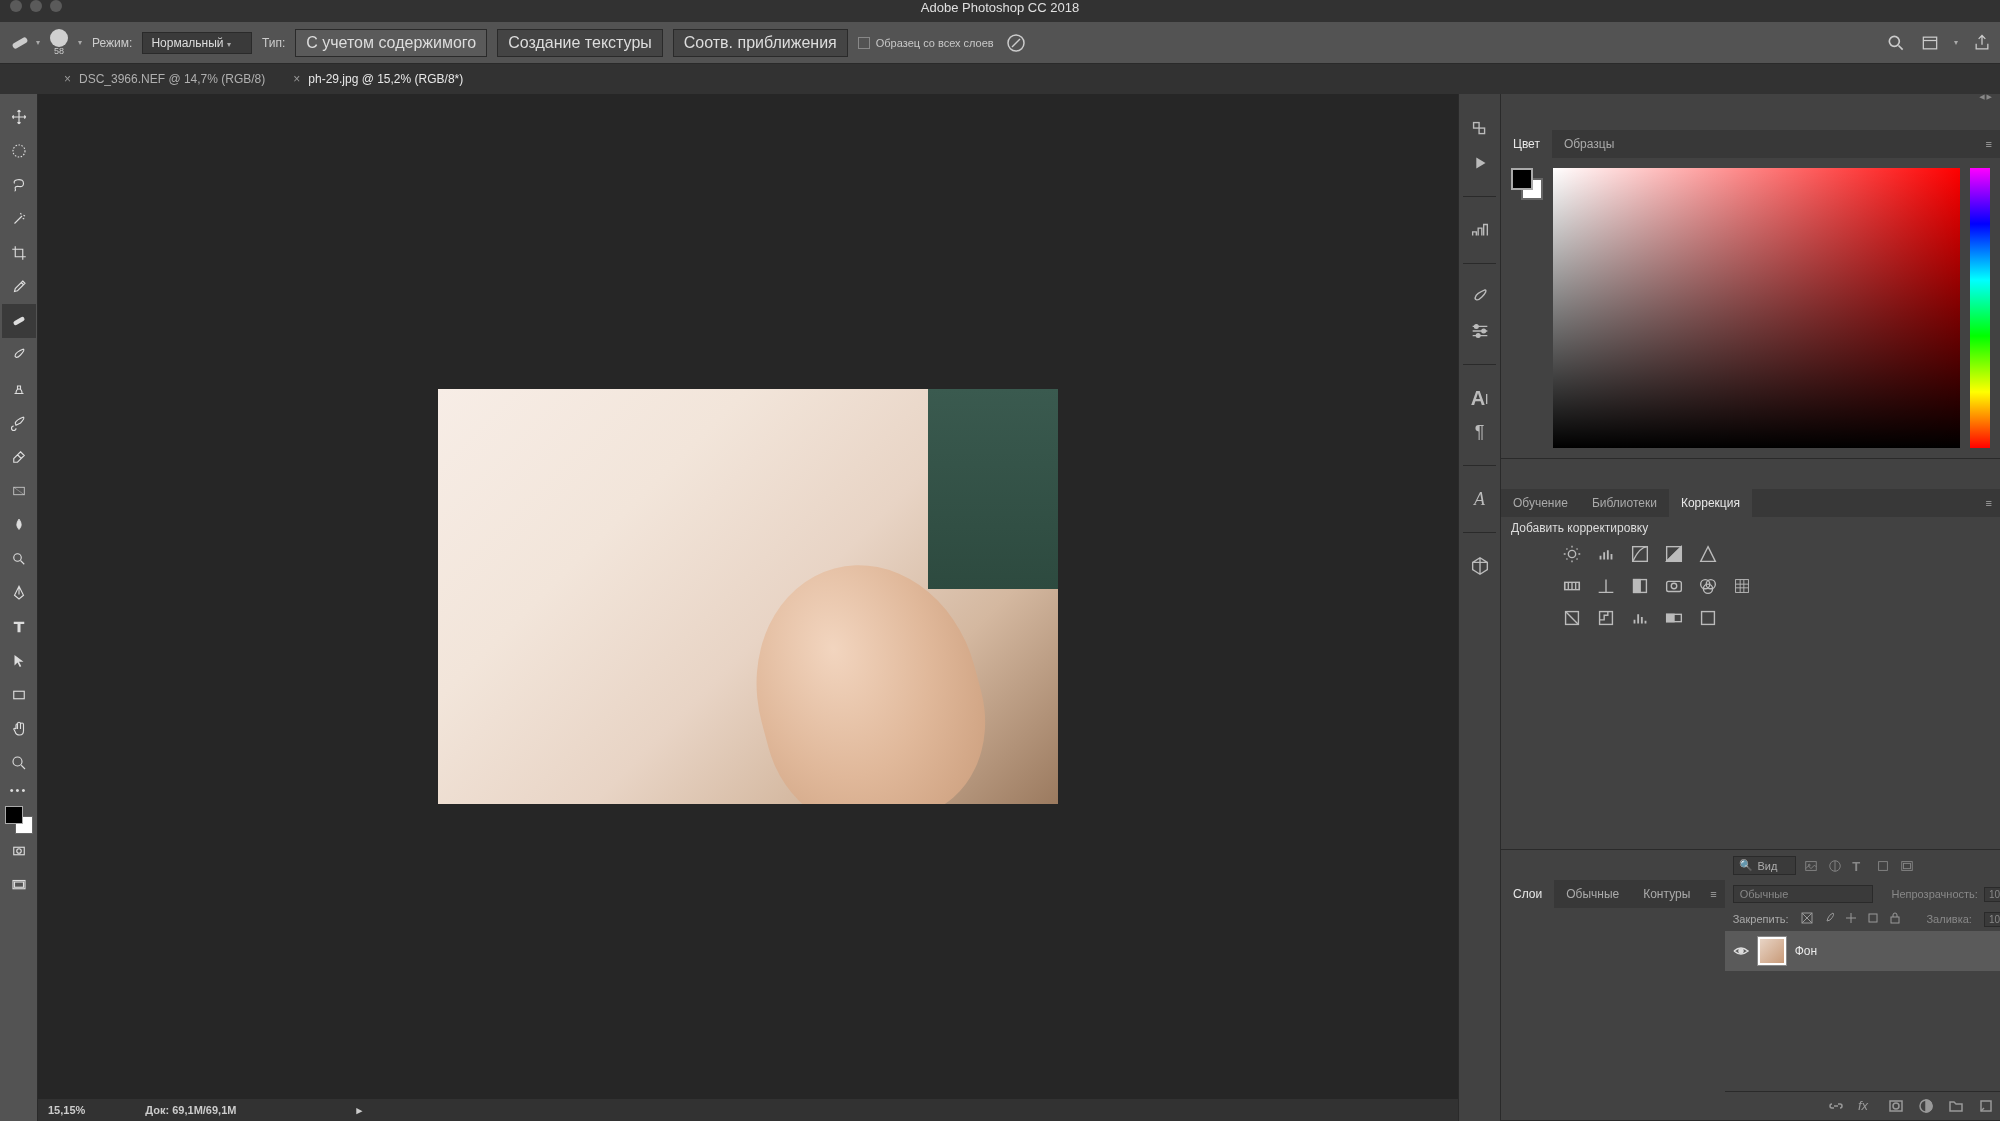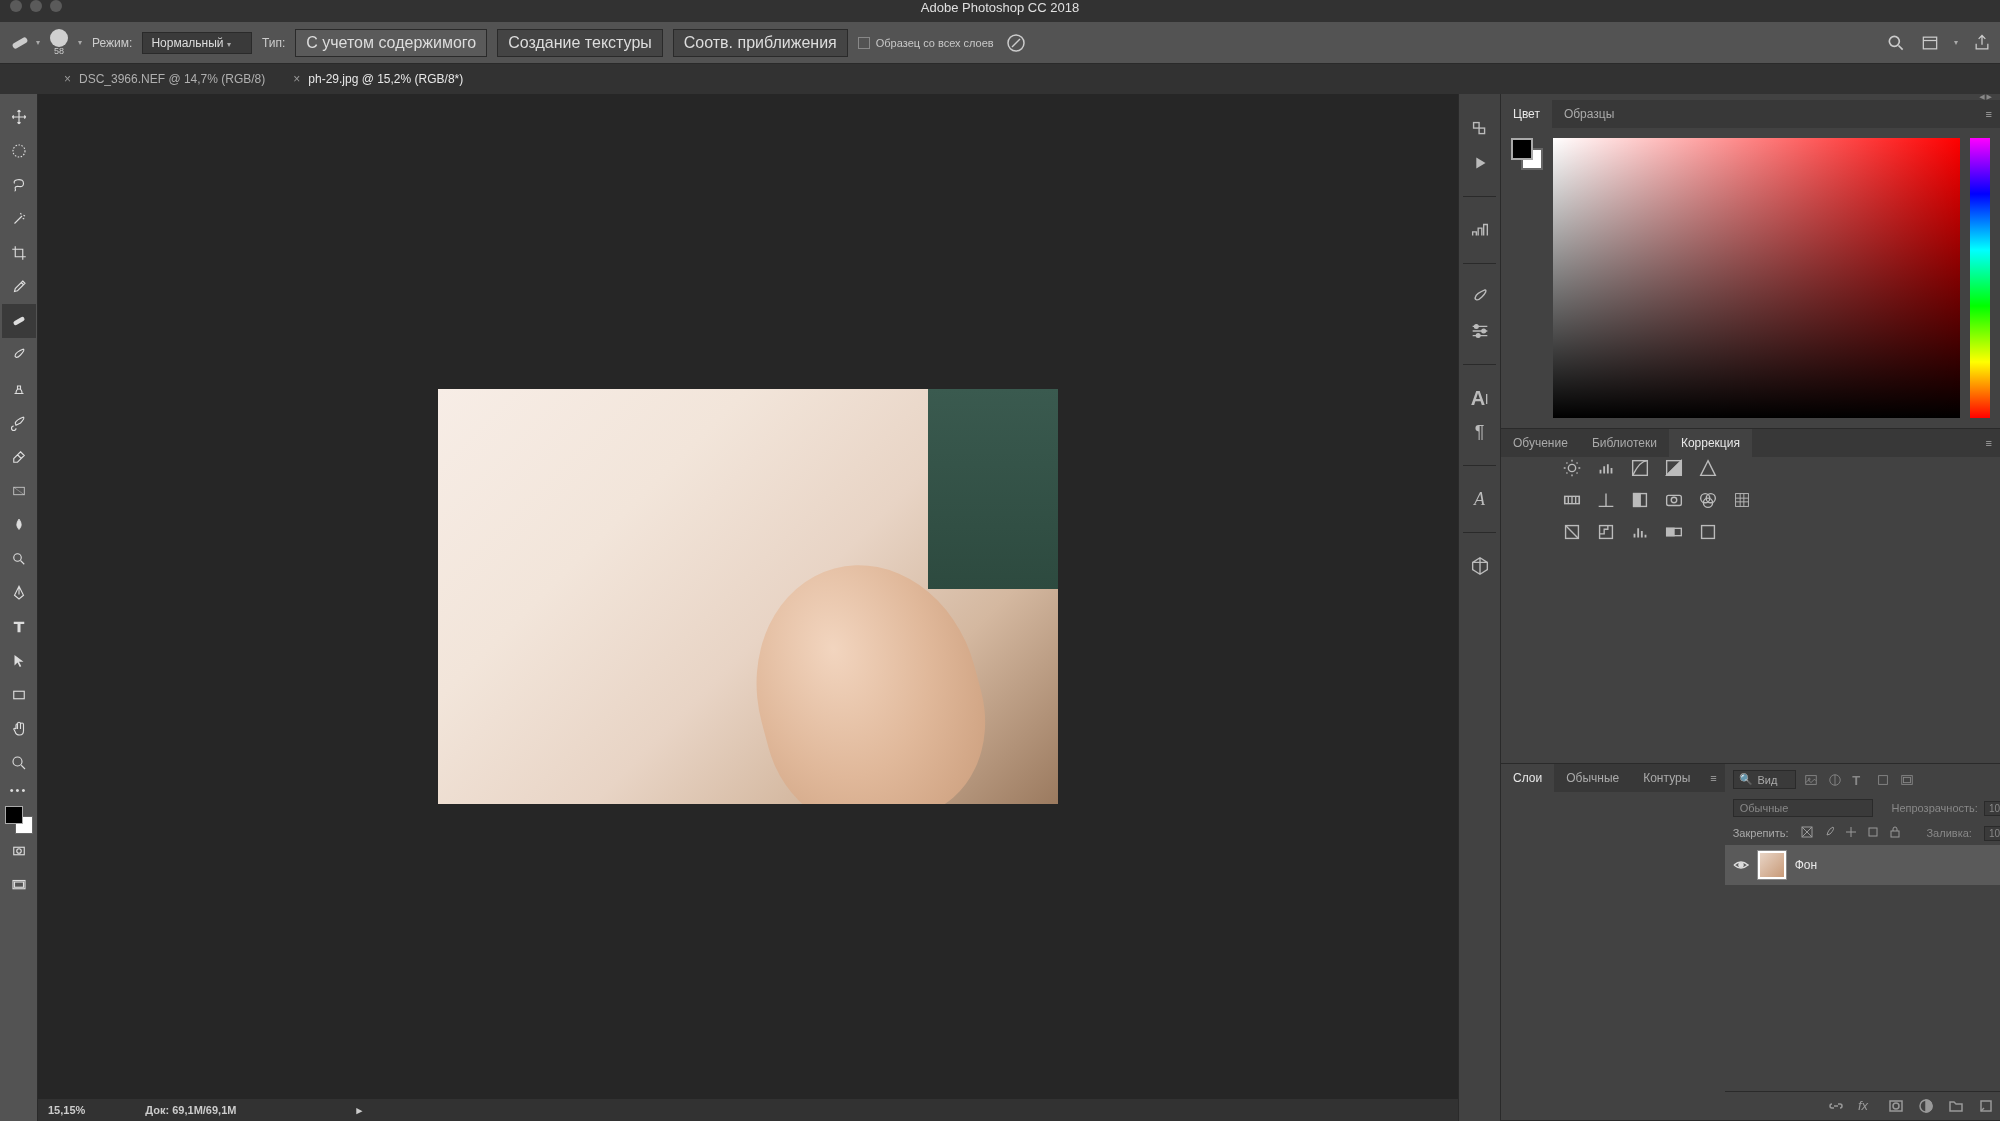--- a/index.html
+++ b/index.html
@@ -57,21 +57,21 @@
 
   
   .panel-strip { width: 42px; background: #424242; border-left: 1px solid #2a2a2a; display: flex; flex-direction: column; align-items: center; padding-top: 20px; gap: 18px; }
   .strip-group { display: flex; flex-direction: column; gap: 12px; padding: 4px 0; }
   .strip-icon { width: 22px; height: 22px; color: #bbb; }
   .strip-divider { width: 80%; height: 1px; background: #2a2a2a; }
 
   
   .right-panels { width: 500px; background: #424242; border-left: 1px solid #2a2a2a; display: flex; flex-direction: column; }
   .panel { border-bottom: 1px solid #2a2a2a; }
-  .panel-tabs { height: 28px; display: flex; align-items: stretch; background: #383838; }
+  .panel-tabs { height: 28px; display: flex; align-items: stretch; background: #383838; margin-top: 30px; }
   .panel-tab { padding: 0 12px; display: flex; align-items: center; font-size: 12px; color: #aaa; cursor: pointer; }
   .panel-tab.active { color: #e8e8e8; background: #424242; }
   .panel-menu { margin-left: auto; padding: 0 8px; color: #aaa; display: flex; align-items: center; }
   
   
   .color-body { display: flex; gap: 10px; align-items: flex-start; padding: 10px; }
   .color-fgbg { width: 32px; height: 32px; position: relative; }
   .color-fg { width: 22px; height: 22px; background: #000; border: 2px solid #aaa; position: absolute; top: 0; left: 0; z-index: 2; }
   .color-bg { width: 22px; height: 22px; background: #fff; border: 2px solid #666; position: absolute; bottom: 0; right: 0; }
   .color-picker { flex: 1; height: 280px; background: linear-gradient(to bottom, rgba(0,0,0,0), #000), linear-gradient(to right, #fff, #ff0000); position: relative; }
@@ -383,20 +383,21 @@
       </div>
     </div>
 
     <div class="panel">
       <div class="panel-tabs">
         <div class="panel-tab">Обучение</div>
         <div class="panel-tab">Библиотеки</div>
         <div class="panel-tab active">Коррекция</div>
         <div class="panel-menu">≡</div>
       </div>
+      <div class="adj-label">Добавить корректировку</div>
       <div class="adj-icons">
         <span class="adj-icon"><svg viewBox="0 0 24 24" stroke="currentColor" fill="none" stroke-width="1.5">
               <circle cx="12" cy="12" r="4"></circle>
               <path d="M12 3v2M12 19v2M3 12h2M19 12h2M6 6l1 1M17 17l1 1M6 18l1-1M17 7l1-1"></path>
             </svg></span>
         <span class="adj-icon"><svg viewBox="0 0 24 24" fill="currentColor">
               <path d="M5 18v-4h2v4zM9 18v-8h2v8zM13 18V8h2v10zM17 18v-6h2v6z"></path>
             </svg></span>
         <span class="adj-icon"><svg viewBox="0 0 24 24" stroke="currentColor" fill="none" stroke-width="1.5">
               <rect x="4" y="4" width="16" height="16"></rect>

